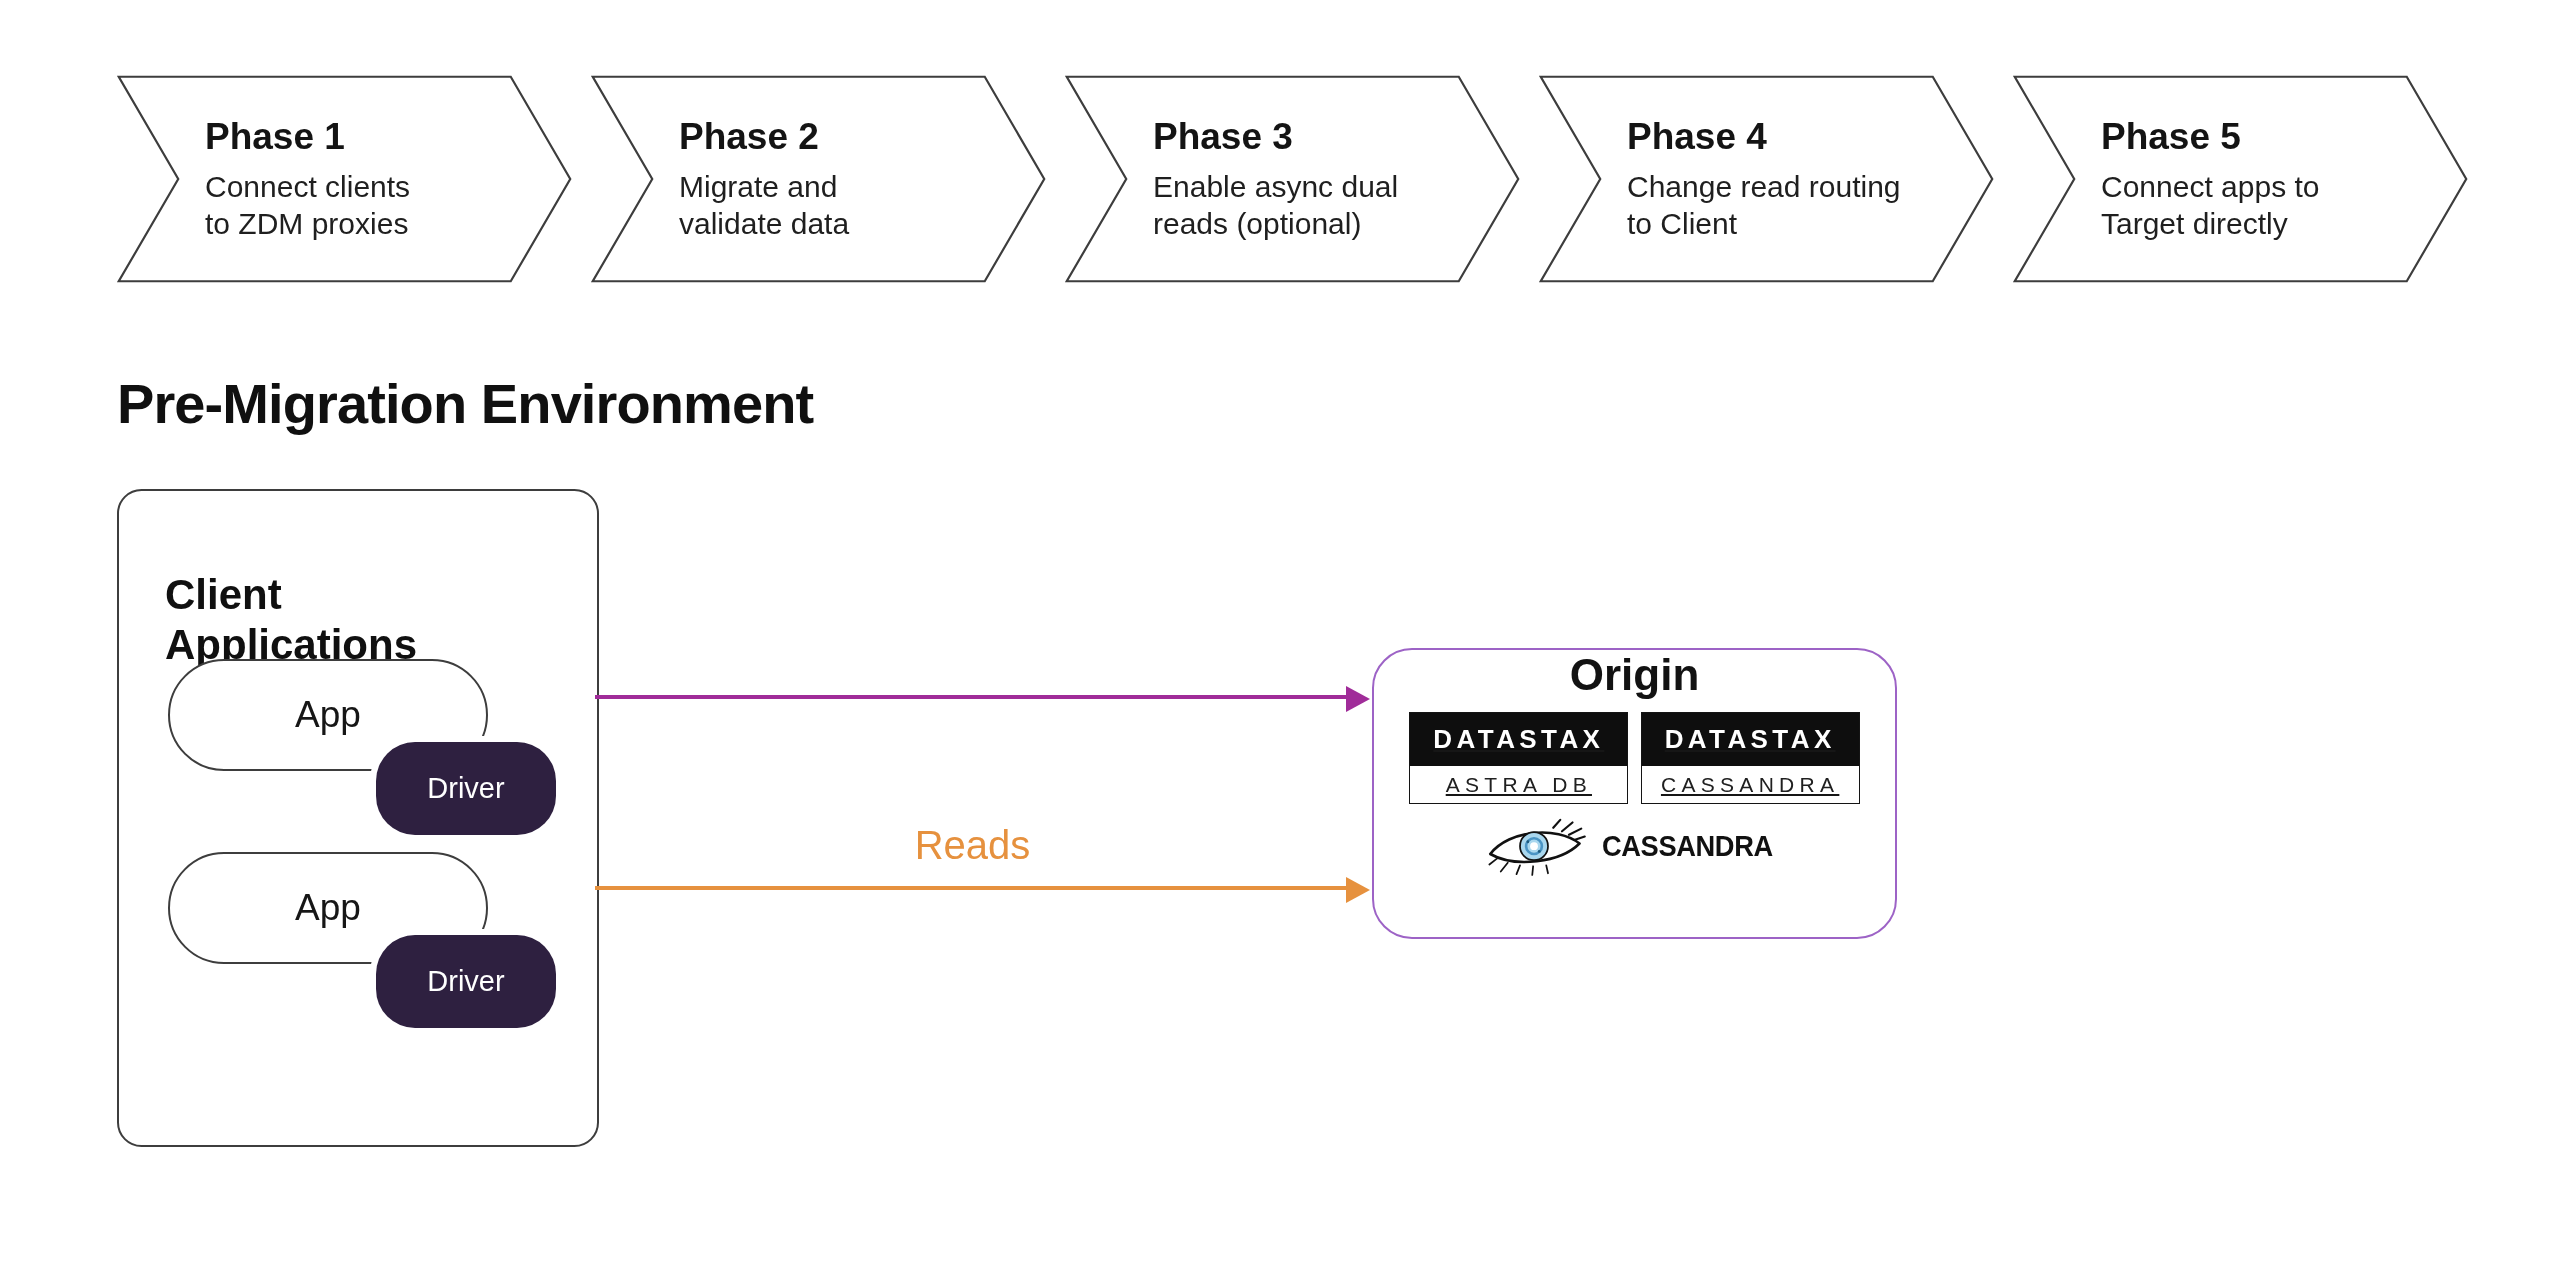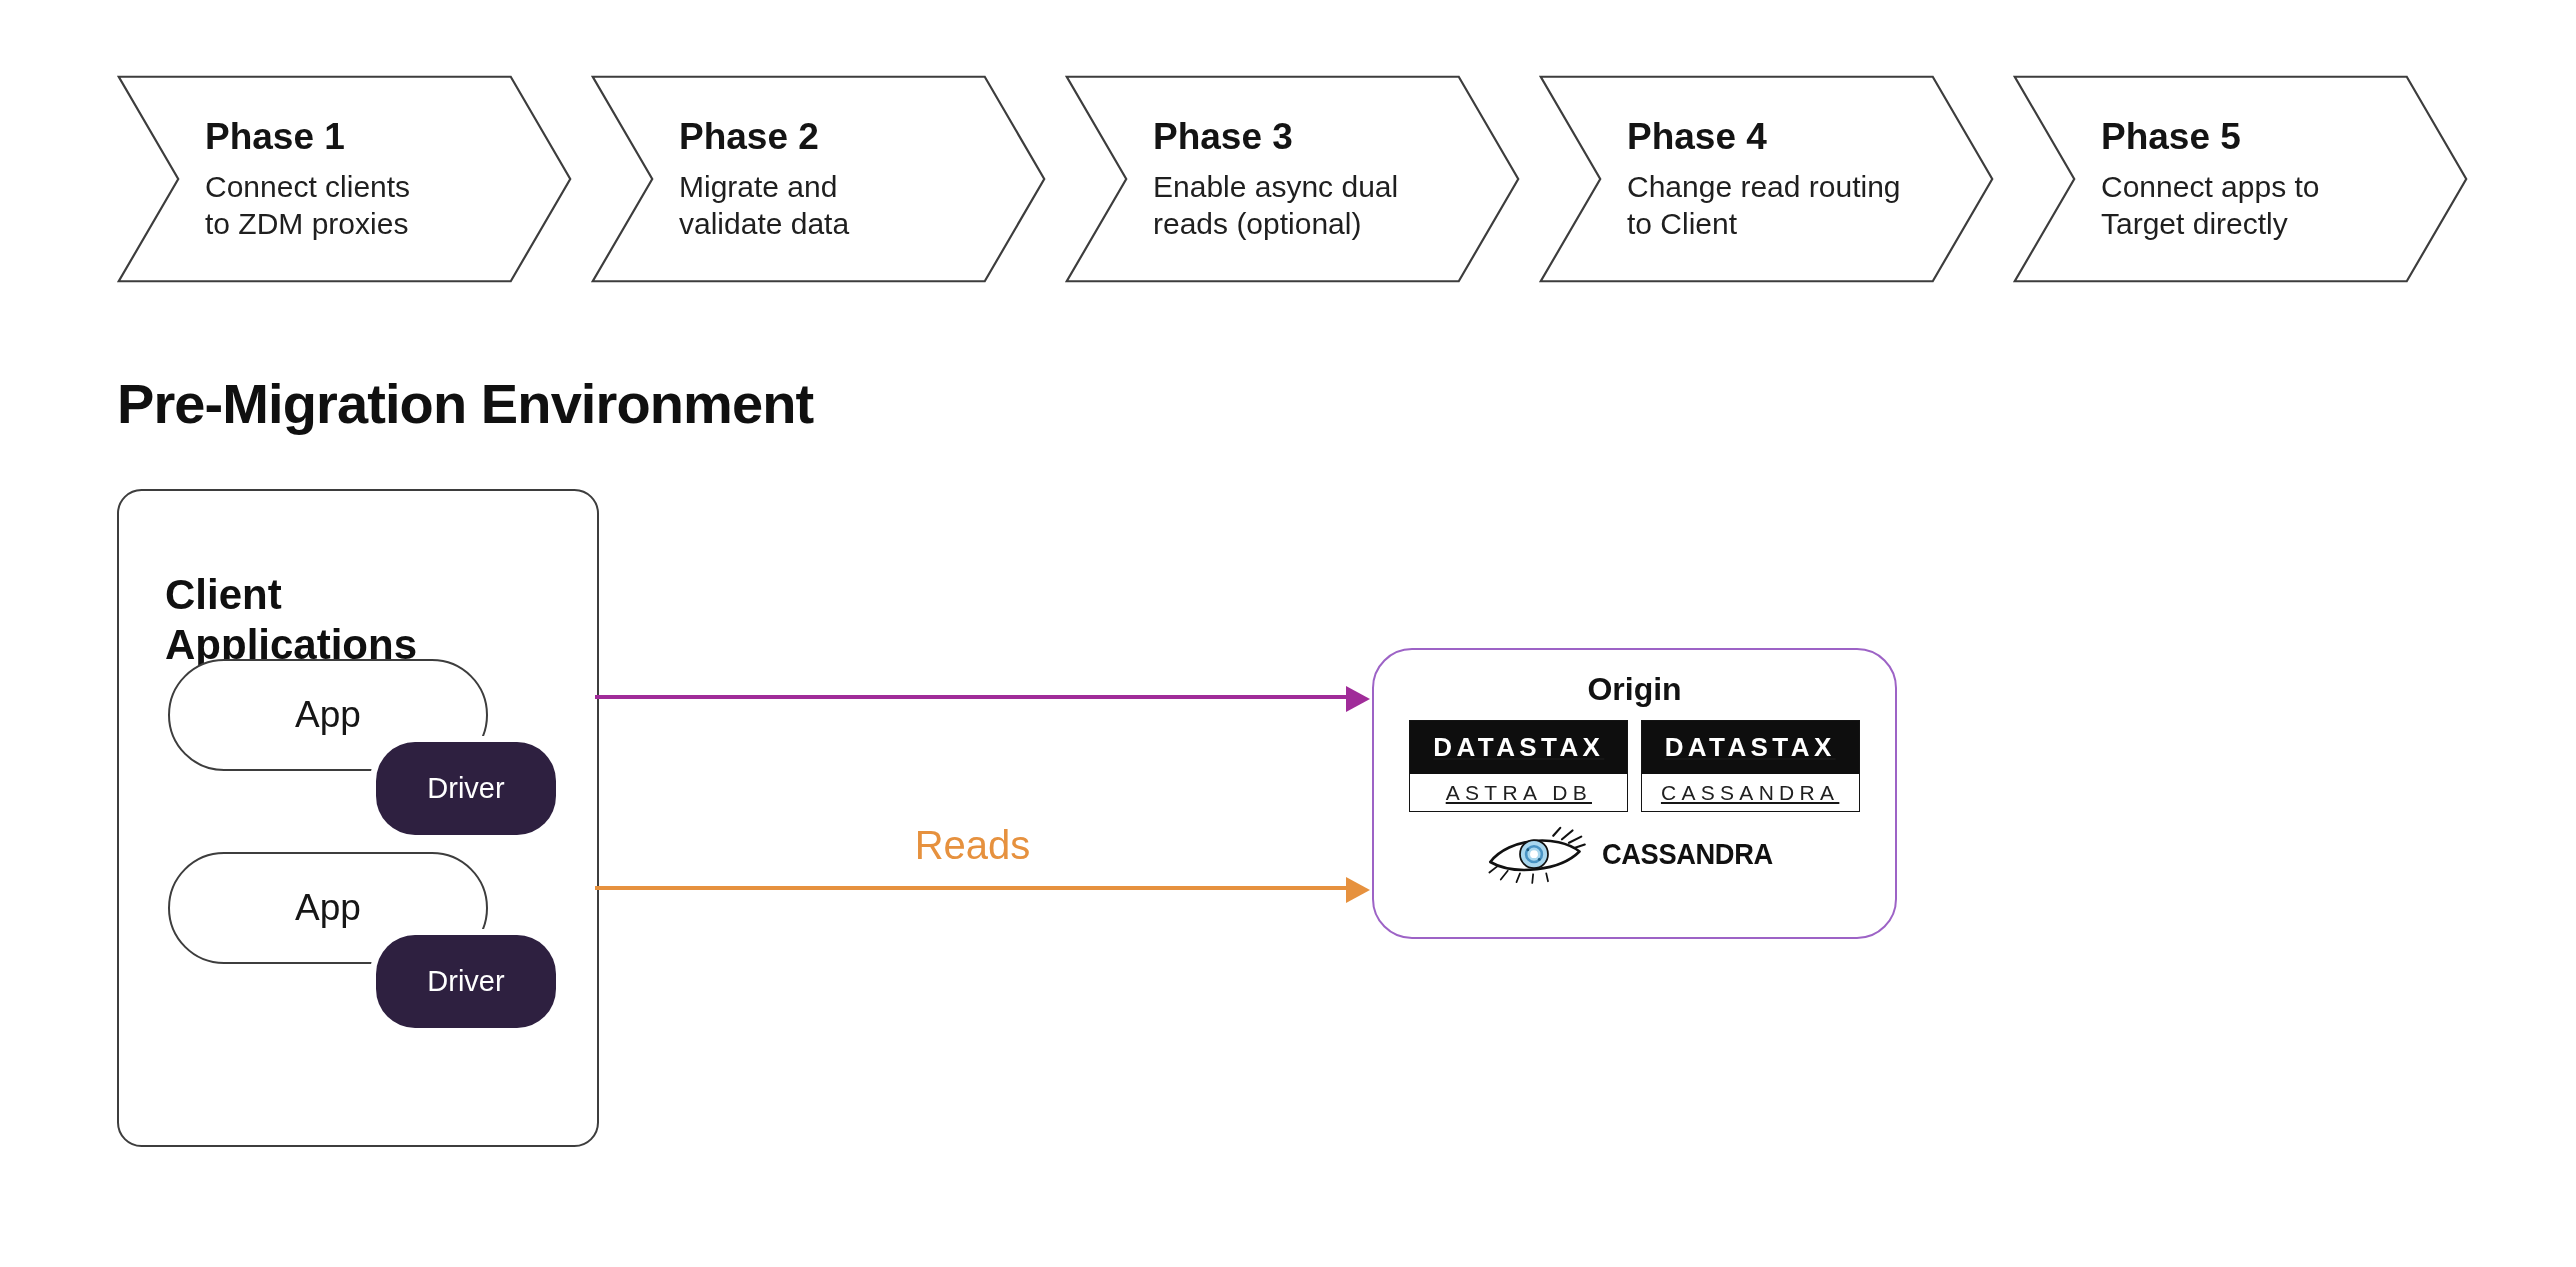--- a/index.html
+++ b/index.html
@@ -68,21 +68,21 @@
   }
   .writes-head{top:686px;border-left:24.5px solid var(--writes,#a02c99);}
   .reads-head{top:877px;border-left:24.5px solid var(--reads,#e6913e);}
 
   
   .origin-box{
     position:absolute;left:1372px;top:648px;width:525px;height:291px;box-sizing:border-box;
     border:2.6px solid var(--origin-border,#9d63c6);border-radius:40px;background:#ffffff;
     display:flex;flex-direction:column;align-items:center;
   }
-  .origin-title{margin-top:21px;font-size:32px;font-weight:bold;color:#121212;}
+  .origin-title{font-size:44px;font-weight:bold;color:#121212;}
   .badges{display:flex;gap:12.3px;margin-top:12.3px;}
   .ds-badge{width:219px;box-sizing:border-box;border:1.8px solid #141414;background:#ffffff;text-decoration:underline;}
   .ds-brand{
     height:53px;background:#0e0e0e;color:#ffffff;
     display:flex;align-items:center;justify-content:center;
     font-size:26px;font-weight:bold;letter-spacing:4.4px;
   }
   .ds-product{
     height:37px;display:flex;align-items:center;justify-content:center;
     font-size:21px;letter-spacing:5.3px;color:#202020;

